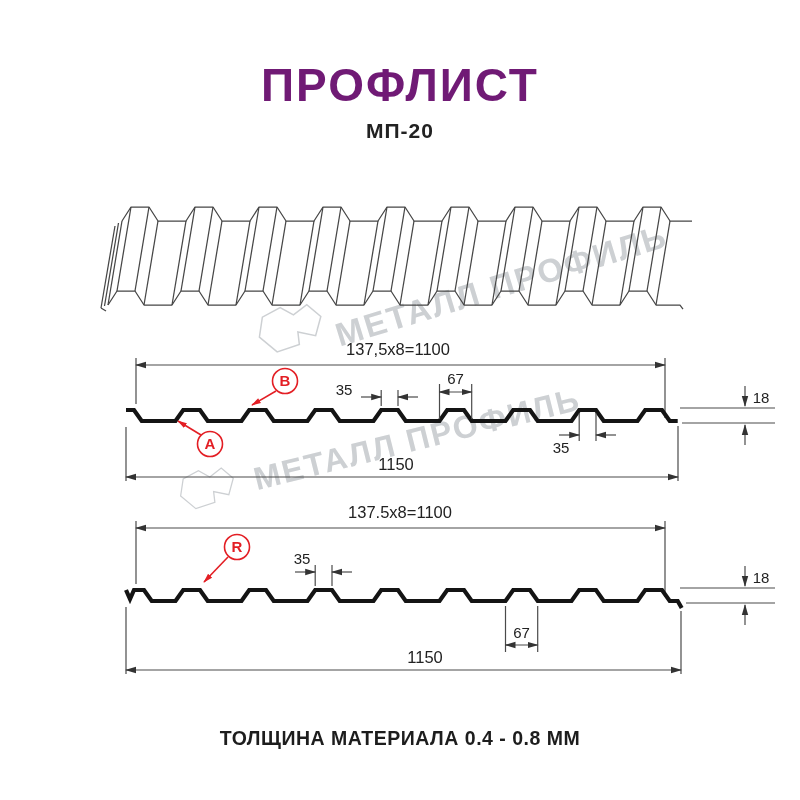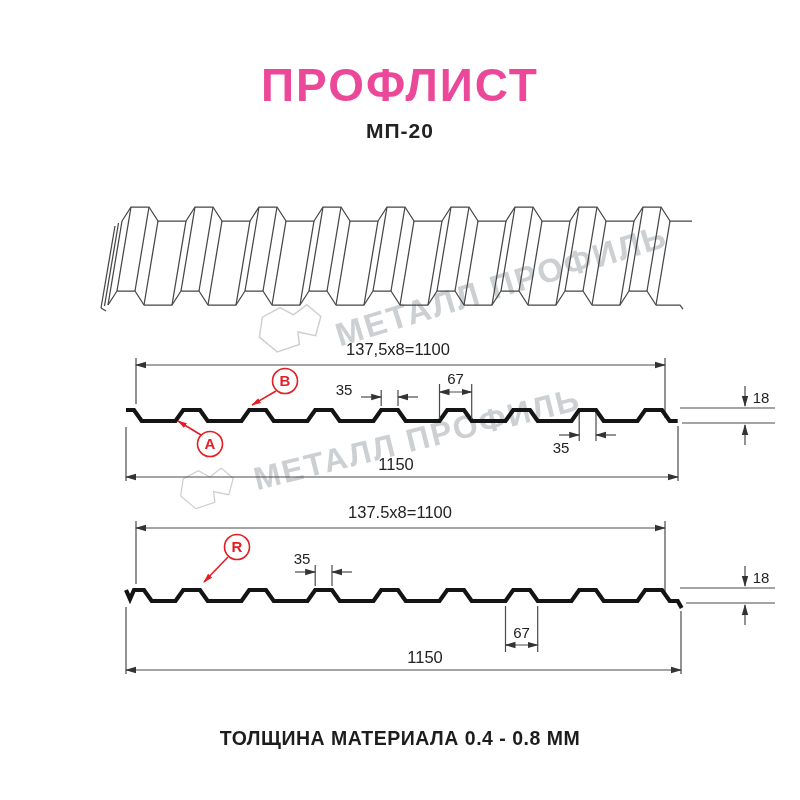--- a/index.html
+++ b/index.html
@@ -1,20 +1,20 @@
 <!DOCTYPE html>
 <html><head>
 <meta charset="utf-8">
 <style>
   html,body{margin:0;padding:0;}
   body{width:800px;height:800px;background:#ffffff;position:relative;overflow:hidden;
        font-family:"Liberation Sans", sans-serif;}
   .abs{position:absolute;}
   .title{left:0;top:58px;width:800px;text-align:center;
-         font-size:46px;font-weight:800;letter-spacing:2px;color:#ec4899;}
+         font-size:46px;font-weight:800;letter-spacing:2px;color:#701a75;}
   .subtitle{left:0;top:119px;width:800px;text-align:center;
             font-size:21px;font-weight:600;letter-spacing:1px;color:#222;}
   .footer{left:0;top:711px;width:800px;text-align:center;
           font-size:19.5px;font-weight:600;letter-spacing:.5px;color:#1d1d1d;margin-top:16px;}
   .wm-text{color:#cdd0d3;font-weight:bold;white-space:nowrap;
            letter-spacing:2px;transform-origin:left top;}
   .wm1t{left:331px;top:318px;font-size:33px;transform:rotate(-17deg);}
   .wm2t{left:250px;top:462px;font-size:32px;transform:rotate(-14deg);}
   svg text{font-family:"Liberation Sans", sans-serif;fill:#222;}
   .dimtxt{font-size:15px;}

